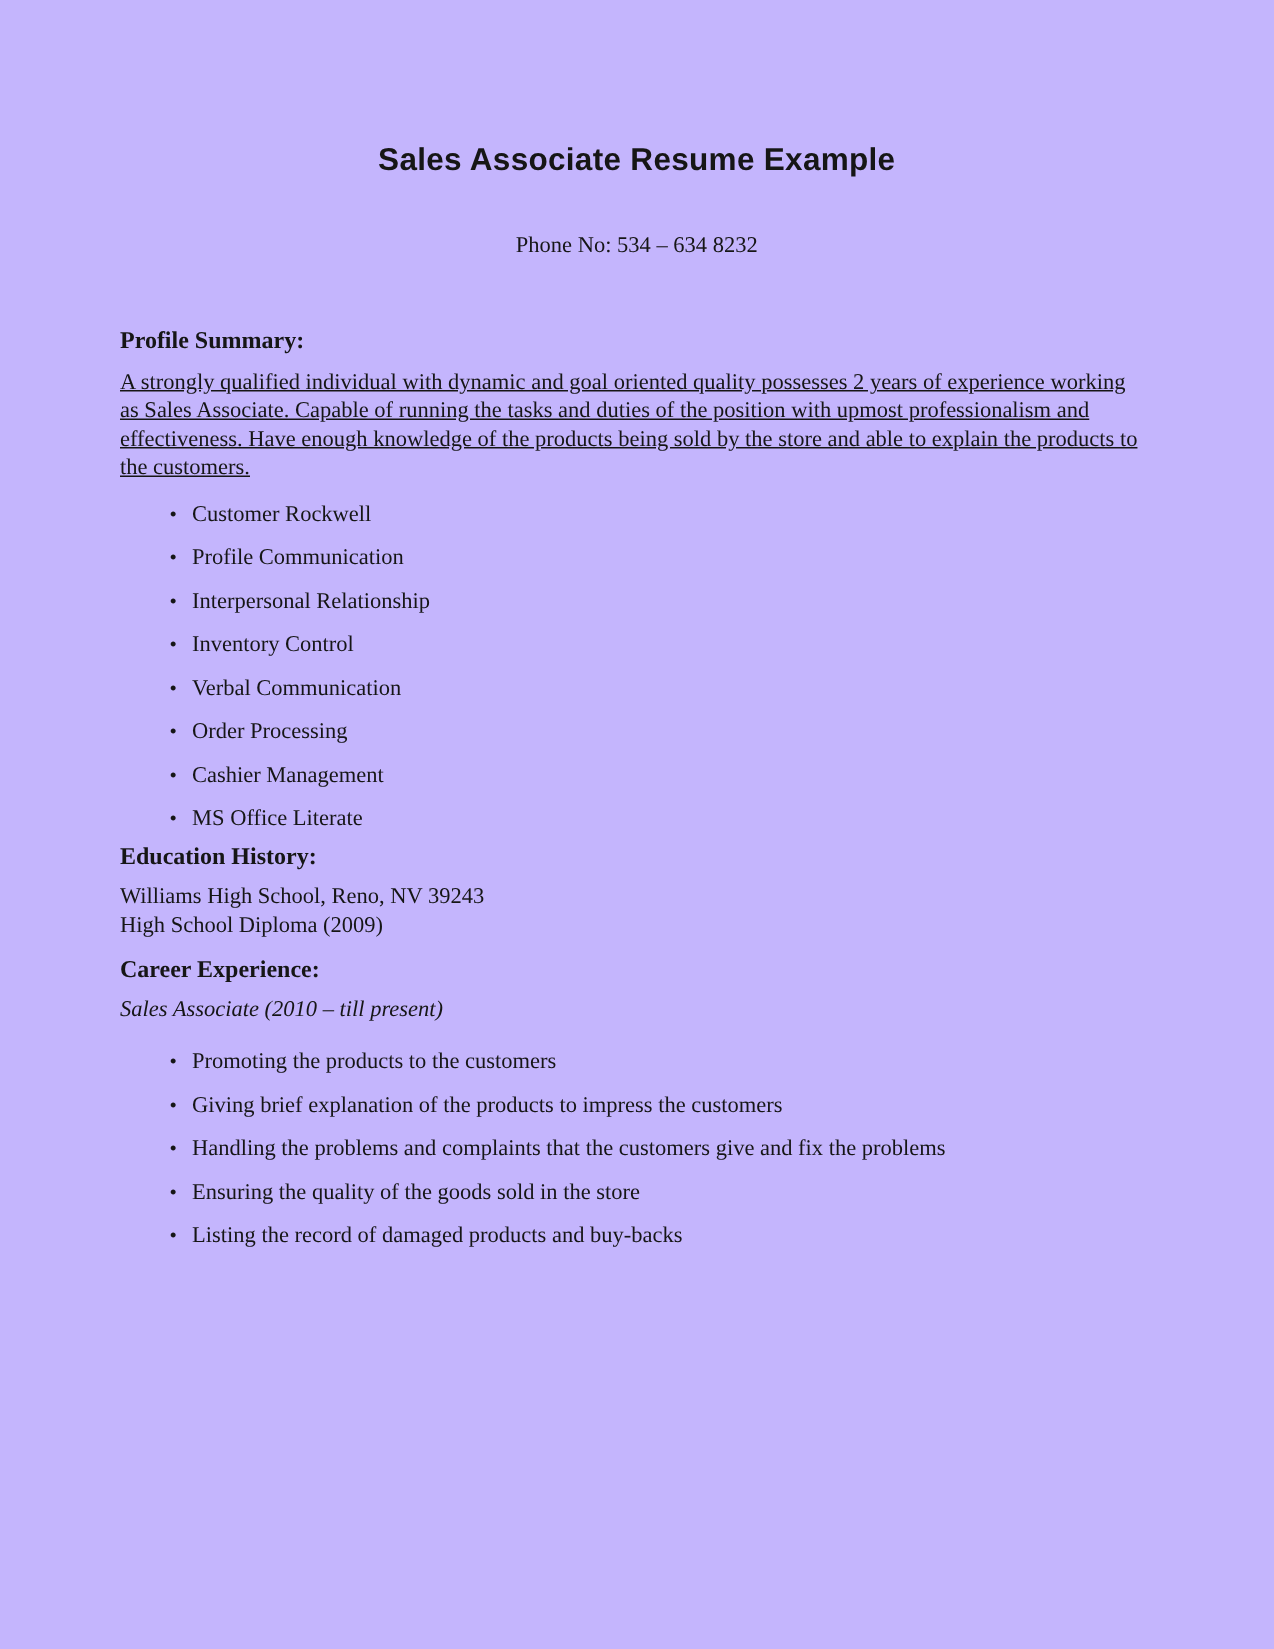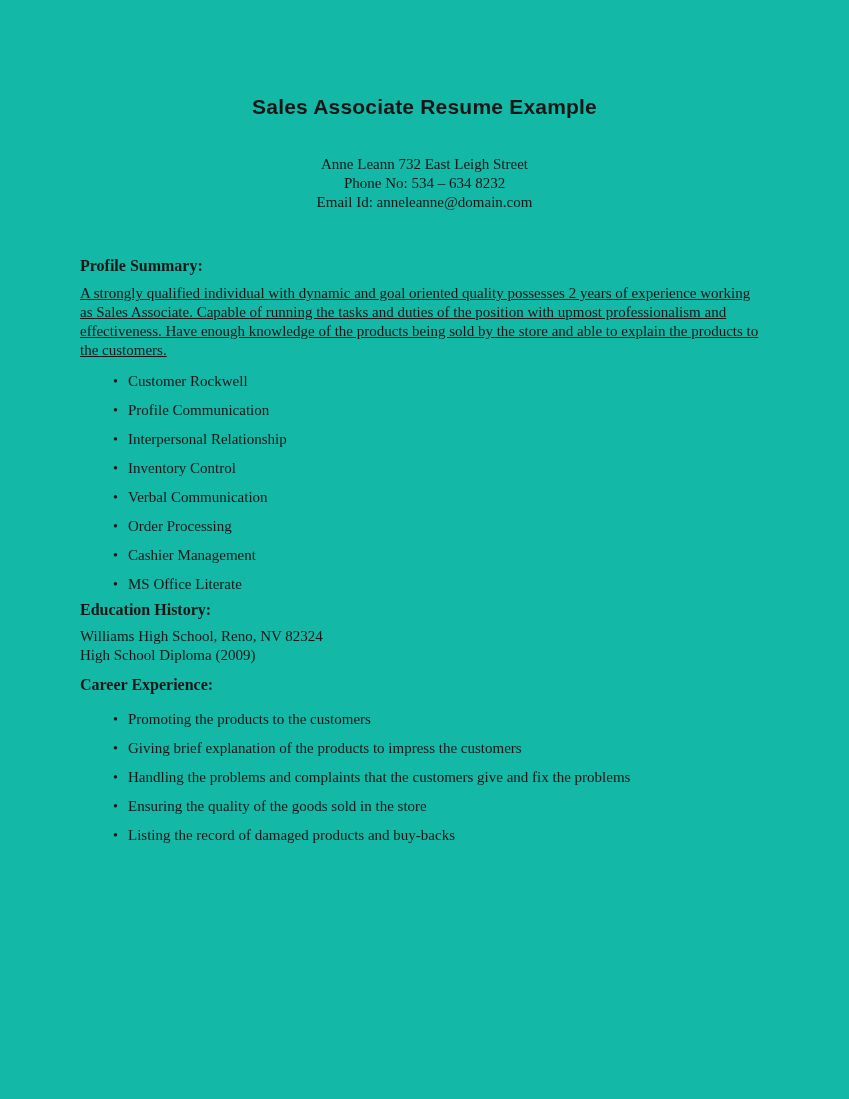--- a/index.html
+++ b/index.html
@@ -4,21 +4,21 @@
 <style>
   html, body {
     margin: 0;
     padding: 0;
     background: #ffffff;
   }
   .page {
     position: relative;
     width: 849px;
     height: 1099px;
-    background: #14b8a6;
+    background: #c4b5fd;
     color: #161616;
     font-family: "Liberation Serif", "DejaVu Serif", serif;
     font-size: 15px;
     overflow: hidden;
     box-sizing: border-box;
   }
   .doc-title {
     padding-top: 95px;
     text-align: center;
     font-family: "Liberation Sans", "DejaVu Sans", sans-serif;
@@ -82,49 +82,48 @@
   }
 </style>
 </head>
 <body>
 
 <div class="page">
 
   <div class="doc-title">Sales Associate Resume Example</div>
 
   <div class="contact-block">
-    <div>Anne Leann 732 East Leigh Street</div>
     <div>Phone No: 534 – 634 8232</div>
-    <div>Email Id: anneleanne@domain.com</div>
   </div>
 
   <div class="content">
 
     <div class="section-heading h-profile">Profile Summary:</div>
     <div class="para">A strongly qualified individual with dynamic and goal oriented quality possesses 2 years of experience working as Sales Associate. Capable of running the tasks and duties of the position with upmost professionalism and effectiveness. Have enough knowledge of the products being sold by the store and able to explain the products to the customers.</div>
 
     <ul class="bullet-list">
       <li><span class="bullet">•</span><span>Customer Rockwell</span></li>
       <li><span class="bullet">•</span><span>Profile Communication</span></li>
       <li><span class="bullet">•</span><span>Interpersonal Relationship</span></li>
       <li><span class="bullet">•</span><span>Inventory Control</span></li>
       <li><span class="bullet">•</span><span>Verbal Communication</span></li>
       <li><span class="bullet">•</span><span>Order Processing</span></li>
       <li><span class="bullet">•</span><span>Cashier Management</span></li>
       <li><span class="bullet">•</span><span>MS Office Literate</span></li>
     </ul>
 
     <div class="section-heading h-education">Education History:</div>
     <div class="plain-lines">
-      <div>Williams High School, Reno, NV 82324</div>
+      <div>Williams High School, Reno, NV 39243</div>
       <div>High School Diploma (2009)</div>
     </div>
 
     <div class="section-heading h-career">Career Experience:</div>
     <div class="italic-lines">
+      <div>Sales Associate (2010 – till present)</div>
     </div>
     <ul class="bullet-list career-list">
       <li><span class="bullet">•</span><span>Promoting the products to the customers</span></li>
       <li><span class="bullet">•</span><span>Giving brief explanation of the products to impress the customers</span></li>
       <li><span class="bullet">•</span><span>Handling the problems and complaints that the customers give and fix the problems</span></li>
       <li><span class="bullet">•</span><span>Ensuring the quality of the goods sold in the store</span></li>
       <li><span class="bullet">•</span><span>Listing the record of damaged products and buy-backs</span></li>
     </ul>
 
   </div>

